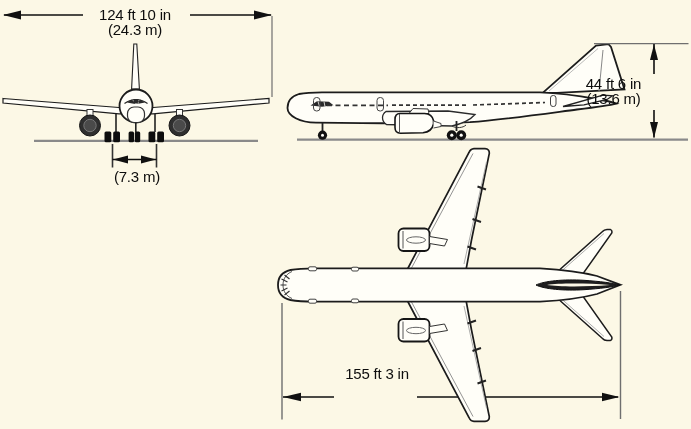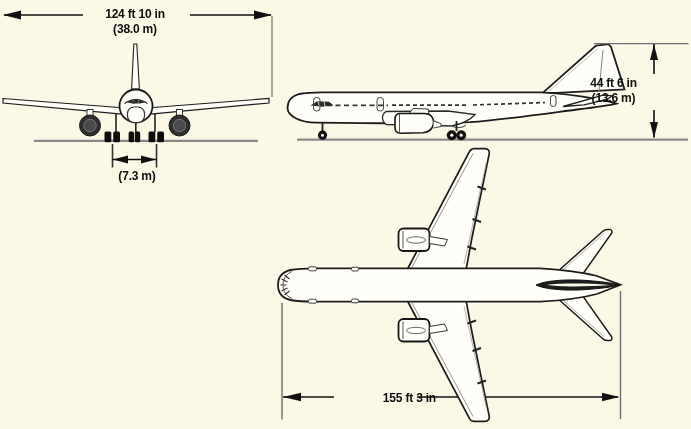--- a/index.html
+++ b/index.html
@@ -6,22 +6,22 @@
   .canvas{
     position:relative;
     width:691px;height:429px;
     background:#fcf8e6;
     overflow:hidden;
     font-family:"Liberation Sans", sans-serif;
   }
   .drawing{position:absolute;left:0;top:0;}
   .dim-label{
     position:absolute;
-    font-weight:700;
-    font-size:12px;
+    font-weight:400;
+    font-size:15px;
     line-height:15px;
     letter-spacing:-0.2px;
     color:#0d0d0d;
     text-align:center;
     white-space:nowrap;
   }
 </style>
 </head>
 <body>
 
@@ -176,29 +176,29 @@
       <ellipse cx="416" cy="330.5" rx="9.5" ry="3.2" fill="none" stroke="#666" stroke-width="1"></ellipse>
       <path d="M429.5,333.5 L447.5,330.5 L444.5,324 L429.5,326.5 Z" fill="#fffef8" stroke="#333" stroke-width="1"></path>
 
       <path d="M536,285 C544,281 564,279 584,280.3 C600,281.4 613,283 619.8,285 C613,287 600,288.6 584,289.7 C564,291 544,289 536,285 Z" fill="#1e1e1e" stroke="#111" stroke-width="1"></path>
       <path d="M547,285 C558,283.2 585,283 610,285 C585,287 558,286.8 547,285 Z" fill="#fcf8e6"></path>
     </g>
   </svg>
 
   <div class="dim-label" style="left:55px; top:7px; width:160px;">
     <div>124 ft 10 in</div>
-    <div>(38.0 m)</div>
+    <div>(24.3 m)</div>
   </div>
 
   <div class="dim-label" style="left:80px; top:169px; width:114px;">
     <div>(7.3 m)</div>
   </div>
 
   <div class="dim-label" style="left:572px; top:76px; width:83px;">
     <div>44 ft 6 in</div>
     <div>(13.6 m)</div>
   </div>
 
-  <div class="dim-label" style="left:318px; top:391px; width:118px;text-align:right;">
+  <div class="dim-label" style="left:318px; top:366px; width:118px;">
     <div>155 ft 3 in</div>
   </div>
 
 </div>
 
 </body></html>

